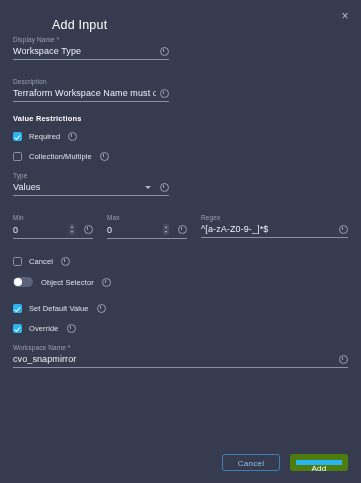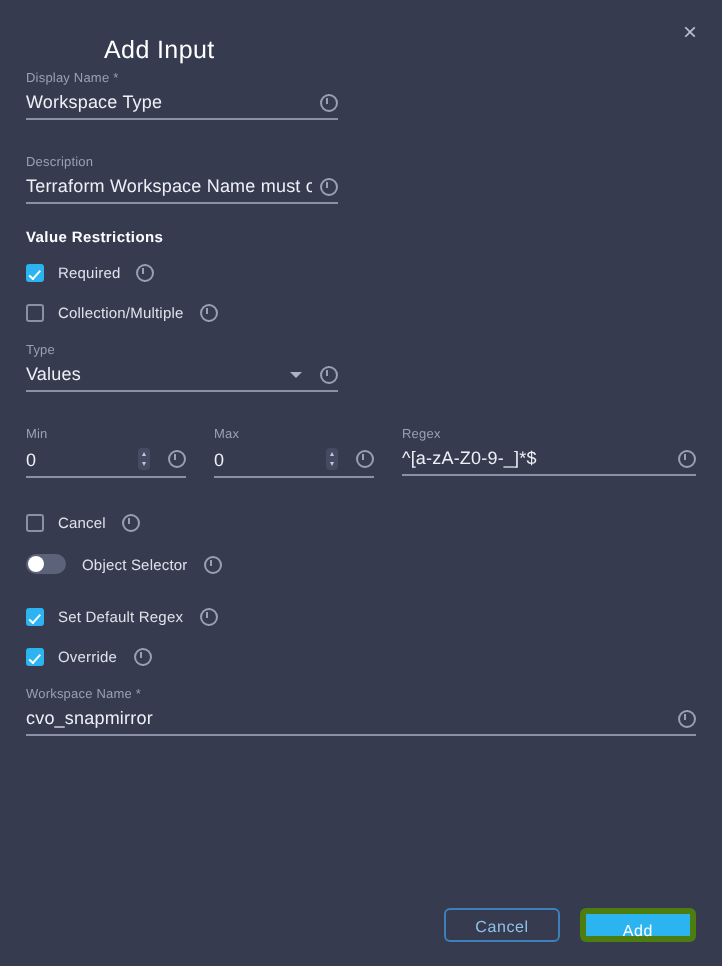--- a/index.html
+++ b/index.html
@@ -237,21 +237,21 @@
     user-select: none;
   }
   .btn-cancel {
     border: 1px solid #3d7fb8;
     color: #8fc3ea;
     background: transparent;
   }
   .btn-add {
     background: #2bb4ef;
     color: #ffffff;
-    border: 3px solid #4d7c0f;
+    border: 6px solid #4d7c0f;
   }
 </style>
 </head>
 <body>
 
 <div class="dialog">
 
   <div class="title">Add Input</div>
   <div class="close-btn">×</div>
 
@@ -341,21 +341,21 @@
         <div class="knob"></div>
       </div>
       <div class="check-label">Object Selector</div>
       <div class="info-icon"></div>
     </div>
 
     <div class="spacer-sm"></div>
 
     <div class="check-row">
       <div class="checkbox checked"></div>
-      <div class="check-label">Set Default Regex</div>
+      <div class="check-label">Set Default Value</div>
       <div class="info-icon"></div>
     </div>
 
     <div class="check-row">
       <div class="checkbox checked"></div>
       <div class="check-label">Override</div>
       <div class="info-icon"></div>
     </div>
 
 

